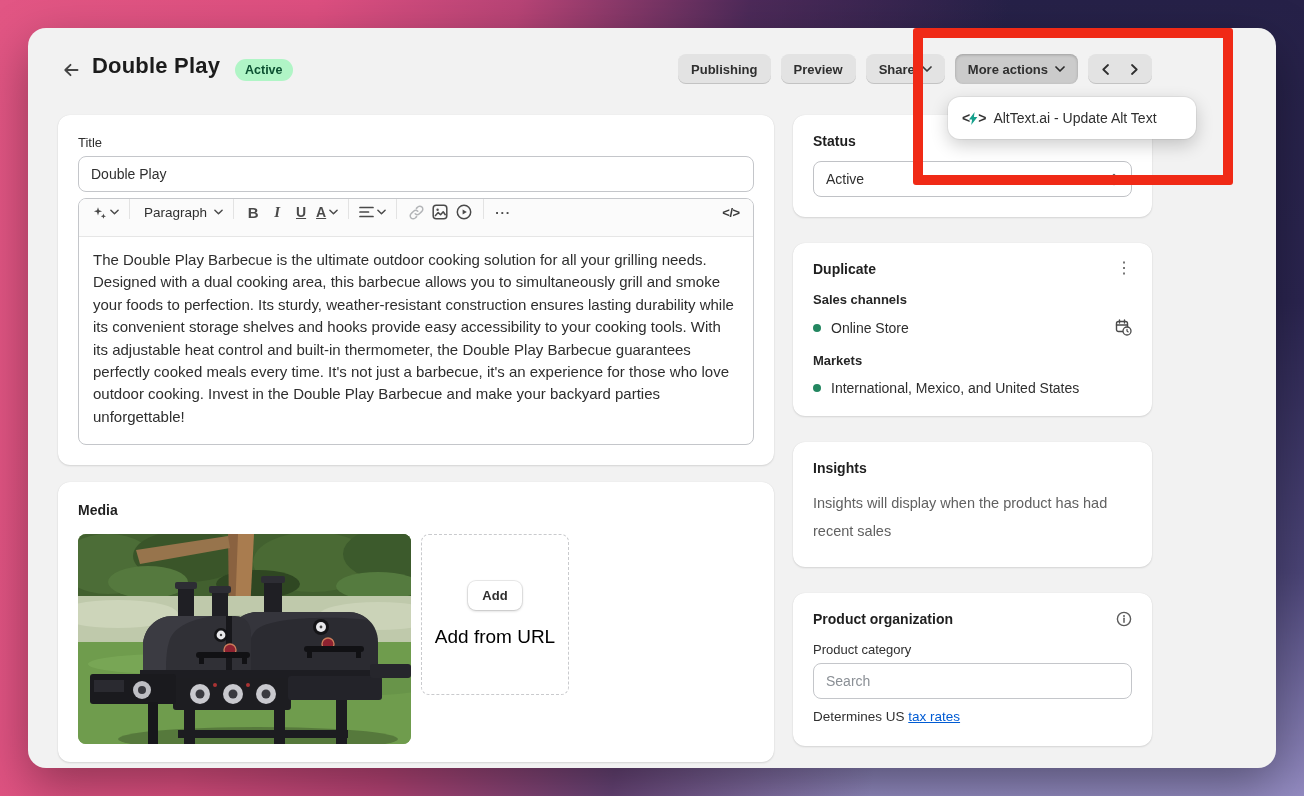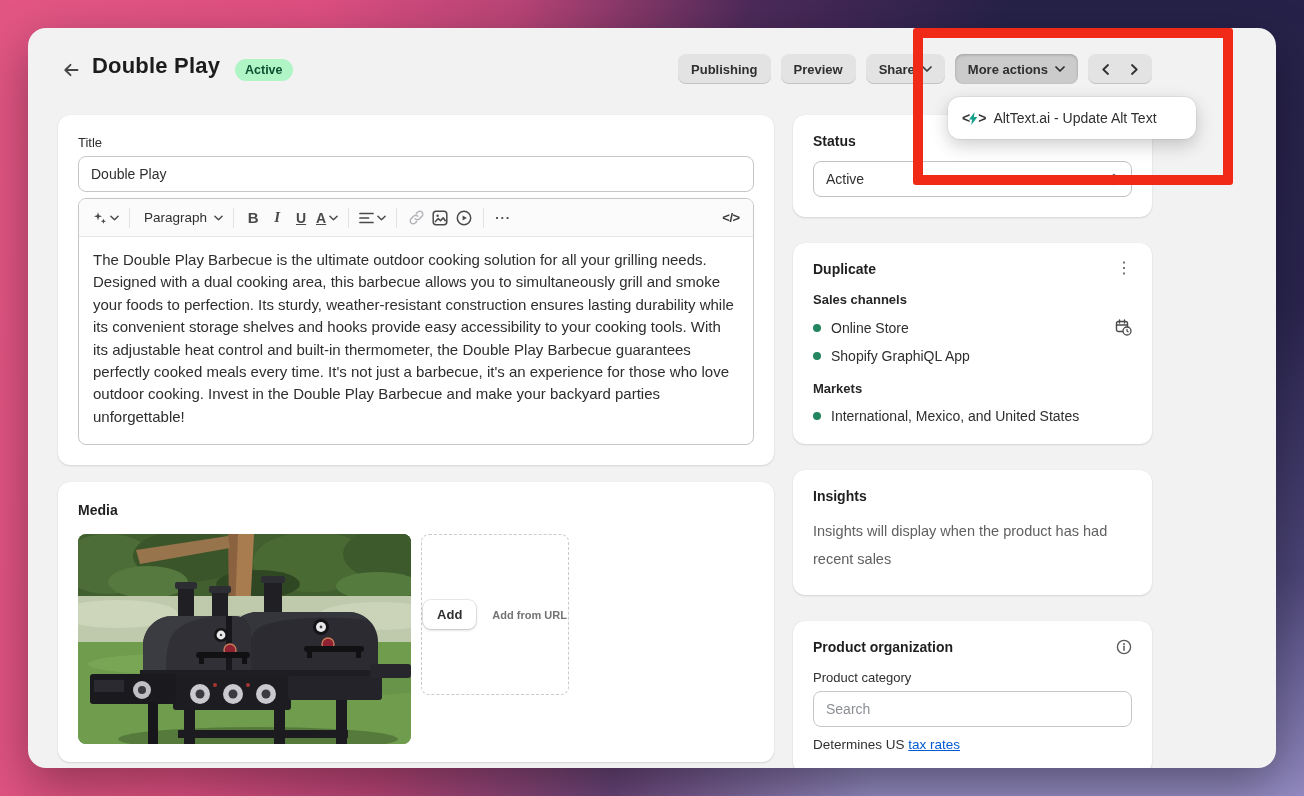--- a/index.html
+++ b/index.html
@@ -48,42 +48,42 @@
   .card + .card{ margin-top:17px;}
   .col-right .card + .card{ margin-top:26px;}
   .card-pad{ padding:20px;}
   .card-h{ font-size:14px; font-weight:700; color:#1f1f1f;}
   .lbl{ font-size:13px; color:#2f2f2f;}
   .input{ width:100%; height:36px; border:1px solid #c4c6ca; border-radius:8px; padding:0 12px;
     font-family:inherit; font-size:14px; color:#2f2f2f; background:#fff; outline:none;}
   .input::placeholder{ color:#8a8f95;}
   
   .editor{ margin-top:6px; border:1px solid #c4c6ca; border-radius:8px; overflow:hidden; background:#fff;}
-  .etb{ height:38px; background:#fbfbfb; border-bottom:1px solid #e6e6e6; display:flex; align-items:center; padding:0 10px; color:#4a4a4a;}
+  .etb{ height:38px; background:#fbfbfb; border-bottom:1px solid #e6e6e6; display:flex; align-items:flex-start; padding:0 10px; color:#4a4a4a;}
   .etb .tool{ min-width:24px; height:26px; display:flex; align-items:center; justify-content:center; gap:3px; border-radius:6px; cursor:pointer; padding:0 3px;}
   .etb .tdiv{ width:1px; height:20px; background:#e3e3e3; margin:0 7px;}
   .t-b{ font-size:15px; font-weight:800;}
   .t-i{ font-size:15px; font-style:italic; font-family:"Liberation Serif", serif; font-weight:600;}
   .t-u{ font-size:14px; text-decoration:underline; font-weight:600;}
   .t-a{ font-size:14px; font-weight:700; text-decoration:underline;}
   .t-para{ font-size:13.5px; color:#303030; padding:0 4px;}
   .t-dots{ font-size:13px; letter-spacing:1px; font-weight:700; color:#4a4a4a;}
   .t-code{ font-size:13px; font-weight:700; letter-spacing:-.5px; color:#3a3a3a;}
   .t-link{ color:#b3b5b8;}
   .espacer{ flex:1;}
   .econtent{ padding:12px 14px 16px; font-size:15px; line-height:22.4px; color:#2e2e2e;}
   
   .media-row{ margin-top:16px; display:flex; gap:10px;}
   .media-img{ width:333px; height:210px; border-radius:8px; overflow:hidden; flex:none;}
   .media-add{ width:148px; height:161px; border:1.5px dashed #c9cacd; border-radius:8px;
-    display:flex; flex-direction:row; align-items:center; justify-content:center; gap:16px;}
+    display:flex; flex-direction:column; align-items:center; justify-content:center; gap:16px;}
   .add-btn{ background:#fff; border:none; border-radius:8px; padding:7px 14px; font-family:inherit;
     font-size:13px; font-weight:600; color:#2f2f2f; cursor:pointer;
     box-shadow:0 1px 3px rgba(0,0,0,.20), 0 0 0 1px rgba(0,0,0,.07);}
-  .add-url{ font-size:11px; font-weight:700; color:#737373; cursor:pointer;}
+  .add-url{ font-size:19px; font-weight:400; color:#000000; cursor:pointer;}
   
   .select{ margin-top:12px; height:36px; border:1px solid #c0c2c6; border-radius:8px; background:#fff;
     display:flex; align-items:center; justify-content:space-between; padding:0 12px; font-size:14px; color:#2f2f2f; cursor:pointer;}
   .hrow{ display:flex; align-items:flex-start; justify-content:space-between;}
   .subhead{ margin-top:15px; font-size:13px; font-weight:700; color:#262626;}
   .chan-row{ margin-top:12px; display:flex; align-items:center; gap:10px; font-size:14px; color:#2e2e2e;}
   .dot{ width:8px; height:8px; border-radius:50%; background:#238660; flex:none;}
   .icon-right{ margin-left:auto; color:#4a4a4a; display:flex;}
   .muted{ margin-top:13px; font-size:14.5px; line-height:28px; color:#616161; max-width:305px;}
   .kebab{ font-size:16px; color:#5c5c5c; line-height:14px; cursor:pointer; letter-spacing:0;}
@@ -326,24 +326,20 @@
         <span>Online Store</span>
         <span class="icon-right">
           <svg width="17" height="17" viewBox="0 0 17 17">
               <rect x="1.5" y="2.5" width="11" height="10" rx="2" fill="none" stroke="#4a4a4a" stroke-width="1.4"></rect>
               <path d="M4.5 1v3M9.5 1v3M1.5 6h11" stroke="#4a4a4a" stroke-width="1.4" stroke-linecap="round"></path>
               <circle cx="12" cy="12" r="4" fill="#fff" stroke="#4a4a4a" stroke-width="1.3"></circle>
               <path d="M12 10.3V12l1.2.9" fill="none" stroke="#4a4a4a" stroke-width="1.2" stroke-linecap="round"></path>
             </svg>
         </span>
       </div>
-      <div class="chan-row">
-        <span class="dot"></span>
-        <span>Shopify GraphiQL App</span>
-      </div>
       <div class="subhead" style="margin-top:17px;">Markets</div>
       <div class="chan-row">
         <span class="dot"></span>
         <span>International, Mexico, and United States</span>
       </div>
     </div>
 
     <div class="card" style="padding:18px 20px 22px;">
       <div class="card-h">Insights</div>
       <div class="muted">Insights will display when the product has had recent sales</div>

